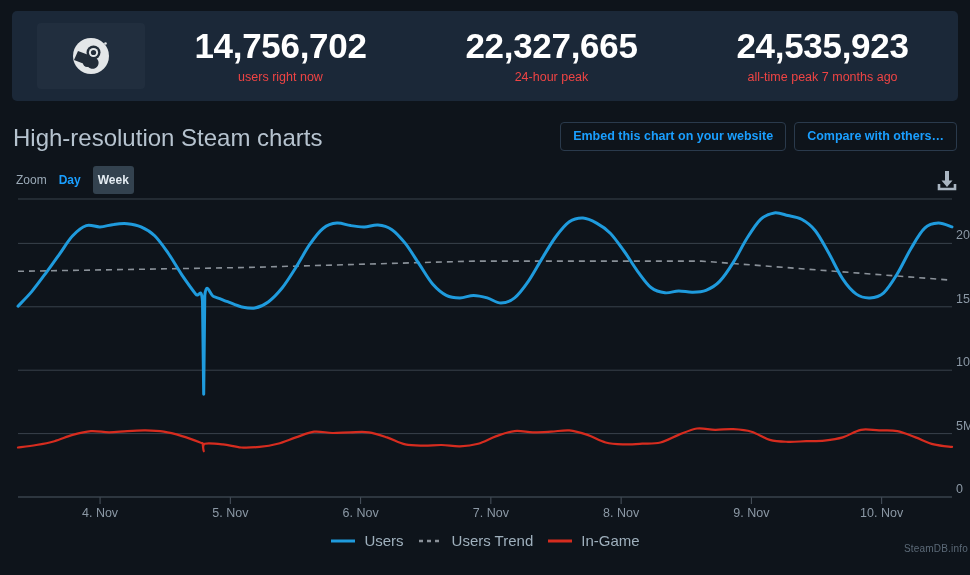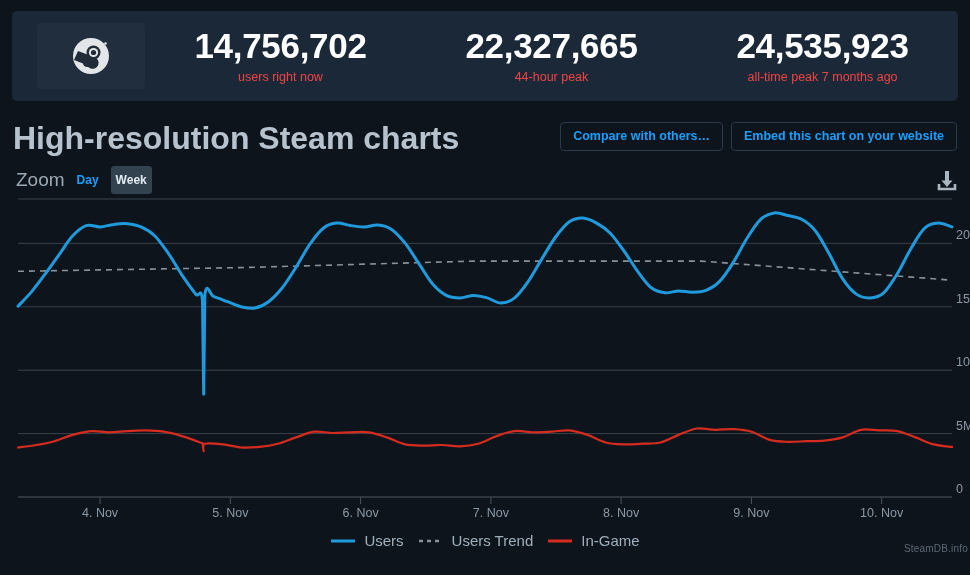--- a/index.html
+++ b/index.html
@@ -78,22 +78,22 @@
     position: absolute;
     left: 13px;
     top: 118px;
     width: 944px;
     height: 40px;
   }
   .page-title {
     position: absolute;
     left: 0;
     top: 0;
-    font-size: 32px;
-    font-weight: bold;
+    font-size: 24px;
+    font-weight: normal;
     color: #b6c3cf;
     line-height: 40px;
     white-space: nowrap;
   }
   .btn-group {
     position: absolute;
     right: 0;
     top: 4px;
     display: flex;
     gap: 8px;
@@ -116,21 +116,21 @@
   .zoom-row {
     position: absolute;
     left: 16px;
     top: 168px;
     height: 24px;
     display: flex;
     align-items: center;
     gap: 9px;
   }
   .zoom-label {
-    font-size: 19px;
+    font-size: 12px;
     color: #9aa9b6;
     line-height: 24px;
   }
   .zoom-opt {
     font-size: 12px;
     font-weight: bold;
     color: #1a9fff;
     line-height: 24px;
     padding: 2px 3px;
     cursor: pointer;
@@ -213,34 +213,34 @@
         </svg>
       </span>
     </div>
     <div class="stats">
       <div class="stat">
         <div class="stat-value">14,756,702</div>
         <div class="stat-label">users right now</div>
       </div>
       <div class="stat">
         <div class="stat-value">22,327,665</div>
-        <div class="stat-label">44-hour peak</div>
+        <div class="stat-label">24-hour peak</div>
       </div>
       <div class="stat">
         <div class="stat-value">24,535,923</div>
         <div class="stat-label">all-time peak 7 months ago</div>
       </div>
     </div>
   </div>
 
   <div class="title-row">
     <div class="page-title">High-resolution Steam charts</div>
     <div class="btn-group">
+      <button class="btn">Embed this chart on your website</button>
       <button class="btn">Compare with others…</button>
-      <button class="btn">Embed this chart on your website</button>
     </div>
   </div>
 
   <div class="zoom-row">
     <span class="zoom-label">Zoom</span>
     <span class="zoom-opt">Day</span>
     <span class="zoom-opt selected">Week</span>
   </div>
 
   <div class="download-btn">

